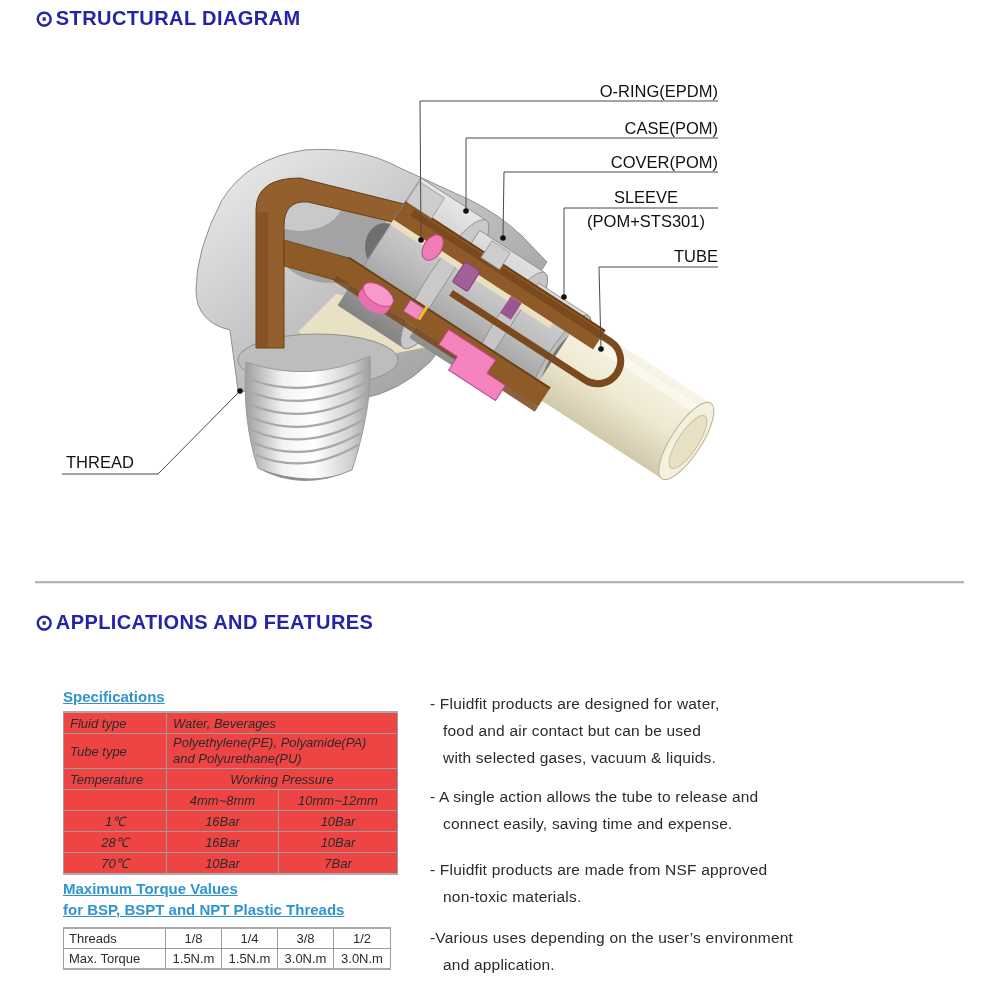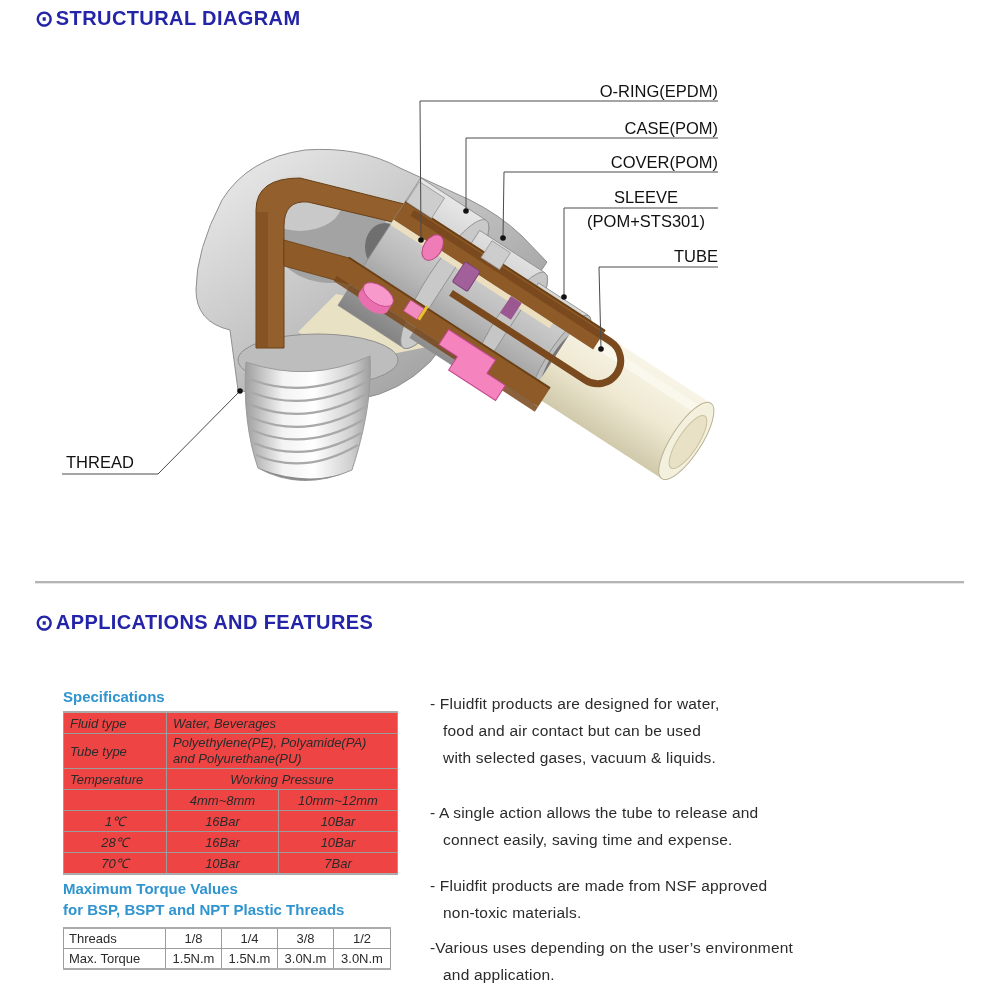--- a/index.html
+++ b/index.html
@@ -15,21 +15,21 @@
   #head1{left:35px;top:7px;}
   #head2{left:35px;top:611px;}
   #divider{
     position:absolute;left:35px;top:581px;width:929px;height:2px;
     background:#b4b4b4;box-shadow:0 1px 0 #e6e6e6;
   }
   #diagram-svg{position:absolute;left:30px;top:55px;}
 
   
   #spec-block{position:absolute;left:63px;top:686px;width:336px;}
-  .blue-title{color:#3094cf;font-weight:bold;font-size:15px;line-height:21px;}
+  .blue-title{color:#3094cf;font-weight:bold;font-size:15px;line-height:21px;text-decoration:underline;}
   table{border-collapse:collapse;table-layout:fixed;}
   #spec-table{width:334px;margin-top:4px;}
   #spec-table td{
     border:1px solid #9c9c9c;font-size:13px;color:#2b2b2b;
     padding:1px 6px;height:18px;vertical-align:middle;background:#ef4444;font-style:italic;
   }
   #spec-table{border-top:2px solid #ababab;border-bottom:2px solid #ababab;}
   .c{text-align:center;}
   .blue{color:#3094cf;}
   .two-line{line-height:16px;}
@@ -40,23 +40,23 @@
     border:1px solid #9c9c9c;font-size:13px;color:#2b2b2b;
     padding:1px 5px;height:17px;vertical-align:middle;
   }
   #torque-table{border-top:2px solid #ababab;border-bottom:2px solid #ababab;}
 
   
   #features{position:absolute;left:430px;top:690px;width:520px;}
   .ft-line{font-size:15.5px;line-height:27px;color:#2b2b2b;white-space:nowrap;letter-spacing:0.2px;}
   .cont{padding-left:13px;}
   .ft-item{margin:0;}
-  #ft2{margin-top:28px;}
+  #ft2{margin-top:12px;}
   #ft3{margin-top:19px;}
-  #ft4{margin-top:8px;}
+  #ft4{margin-top:14px;}
 </style>
 </head>
 <body>
 
 <div id="head1" class="sec-head">
   <span class="dot">⊙</span>
   <span>STRUCTURAL DIAGRAM</span>
 </div>
 
 <svg id="diagram-svg" width="740" height="515" viewBox="30 55 740 515" xmlns="http://www.w3.org/2000/svg">

